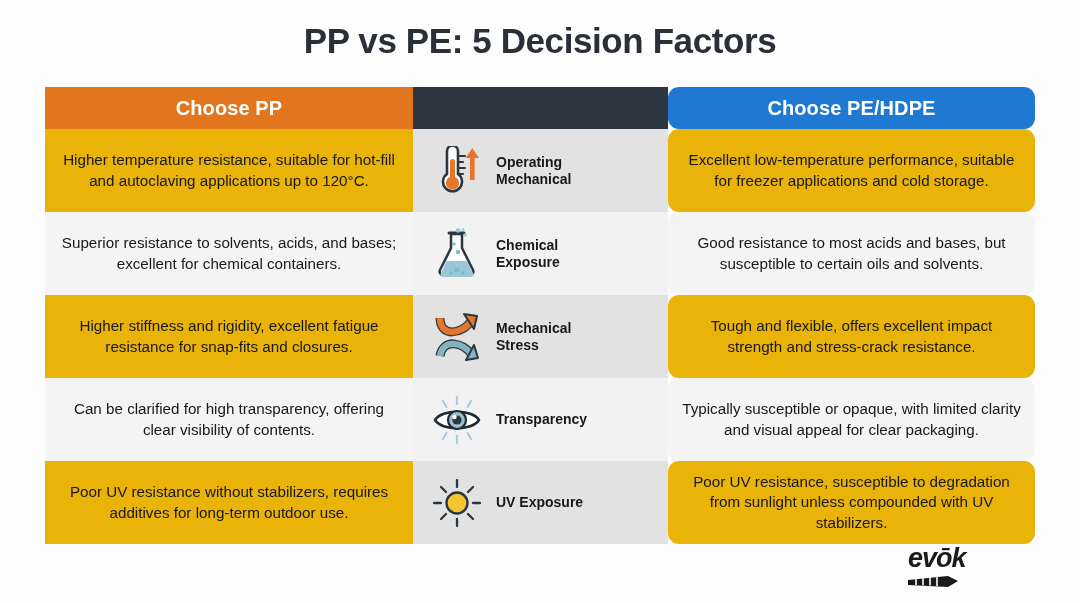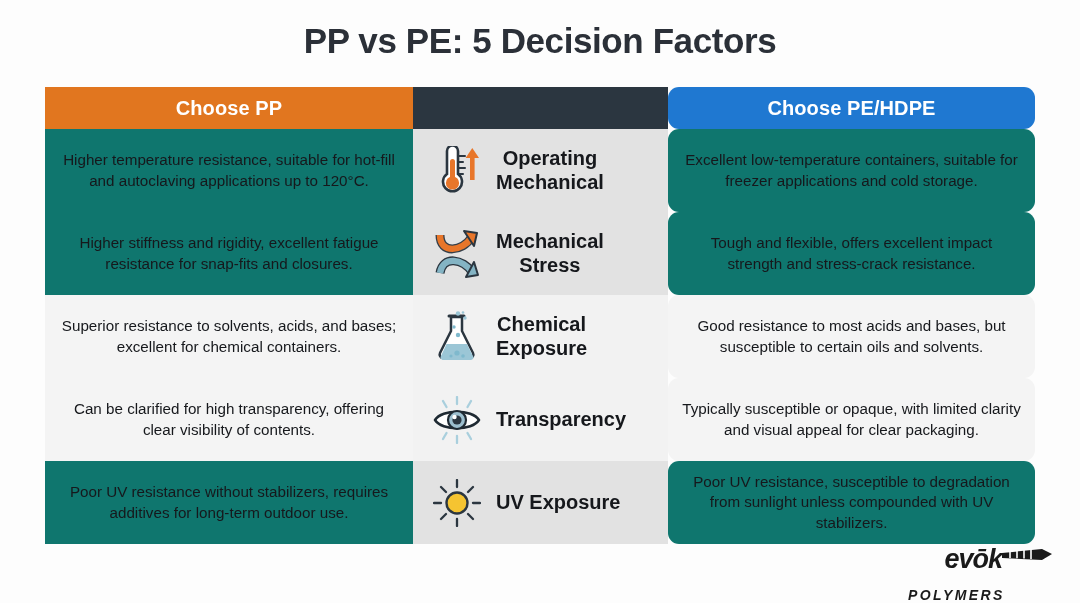--- a/index.html
+++ b/index.html
@@ -69,31 +69,31 @@
     text-align: center;
     font-size: 15.2px;
     line-height: 1.33;
     color: #16181c;
   }
   .cell.mid {
     justify-content: flex-start;
     padding-left: 18px;
     gap: 13px;
   }
-  .shade-a .cell { background: #0f766e; }
+  .shade-a .cell { background: #eab308; }
   .shade-b .cell { background: #f4f4f4; }
   .shade-a .cell.mid { background: #e2e2e2; }
   .shade-b .cell.mid { background: #f2f2f2; }
 
   .factor-label {
-    font-size: 20px;
+    font-size: 14px;
     font-weight: bold;
     color: #16181c;
     line-height: 1.16;
-    text-align: center;
+    text-align: left;
   }
   .icon-wrap {
     width: 52px;
     height: 58px;
     flex: 0 0 52px;
     display: flex;
     align-items: center;
     justify-content: center;
   }
   .icon-wrap svg { display: block; }
@@ -116,21 +116,21 @@
   }
   .logo-sub {
     font-size: 14px;
     font-weight: bold;
     font-style: italic;
     color: #1a1a1a;
     letter-spacing: 2.4px;
     text-align: left;
     margin-top: 14px;
   }
-  .logo-row { display: flex; align-items: center; justify-content: flex-end; }
+  .logo-row { display: flex; align-items: flex-start; justify-content: flex-end; flex-direction: column; }
 </style>
 </head>
 <body>
 
 <div class="slide">
 
   <div class="title">PP vs PE: 5 Decision Factors</div>
 
   <div class="table">
 
@@ -158,44 +158,21 @@
               <rect x="36" y="10" width="4.6" height="24"></rect>
               <path d="M38.3 2 L45 12 L31.6 12 Z"></path>
             </g>
           </svg>
         </span>
         <span class="factor-label">
           <span>Operating</span><br>
           <span>Mechanical</span>
         </span>
       </div>
-      <div class="col-right cell">Excellent low-temperature containers, suitable for freezer applications and cold storage.</div>
-    </div>
-
-    <div class="row brow shade-a">
-      <div class="col-left cell">Higher stiffness and rigidity, excellent fatigue resistance for snap-fits and closures.</div>
-      <div class="col-mid cell mid">
-        <span class="icon-wrap">
-          <svg width="48" height="50" viewBox="0 0 48 50">
-            <g fill="none" stroke-width="7" stroke-linecap="butt">
-              <path d="M7 6 C7 26, 30 22, 38 9" stroke="#2b3640" stroke-opacity="0.95" stroke-width="9"></path>
-              <path d="M7 6 C7 26, 30 22, 38 9" stroke="#e8762a" stroke-width="6.4"></path>
-              <path d="M7 44 C10 26, 30 30, 39 43" stroke="#2b3640" stroke-width="9"></path>
-              <path d="M7 44 C10 26, 30 30, 39 43" stroke="#84b4c4" stroke-width="6.4"></path>
-            </g>
-            <path d="M31 2 L44 4 L41 17 Z" fill="#e8762a" stroke="#2b3640" stroke-width="2" stroke-linejoin="round"></path>
-            <path d="M33 48 L45 46 L41 33 Z" fill="#84b4c4" stroke="#2b3640" stroke-width="2" stroke-linejoin="round"></path>
-          </svg>
-        </span>
-        <span class="factor-label">
-          <span>Mechanical</span><br>
-          <span>Stress</span>
-        </span>
-      </div>
-      <div class="col-right cell">Tough and flexible, offers excellent impact strength and stress-crack resistance.</div>
+      <div class="col-right cell">Excellent low-temperature performance, suitable for freezer applications and cold storage.</div>
     </div>
 
     <div class="row brow shade-b">
       <div class="col-left cell">Superior resistance to solvents, acids, and bases; excellent for chemical containers.</div>
       <div class="col-mid cell mid">
         <span class="icon-wrap">
           <svg width="42" height="52" viewBox="0 0 42 52">
             <path d="M15 6 h11 v14 l11 22 a3.5 3.5 0 0 1 -3 5 h-27 a3.5 3.5 0 0 1 -3 -5 l11 -22 z" fill="#ffffff" stroke="#2b3640" stroke-width="2.5" stroke-linejoin="round"></path>
             <path d="M10.5 33 h20.5 l6 12 a2.5 2.5 0 0 1 -2 4 h-28 a2.5 2.5 0 0 1 -2 -4 z" fill="#9bc6d6"></path>
             <line x1="13" y1="5" x2="28" y2="5" stroke="#2b3640" stroke-width="3" stroke-linecap="round"></line>
@@ -212,20 +189,43 @@
               <circle cx="27" cy="1.5" r="1.3"></circle>
             </g>
           </svg>
         </span>
         <span class="factor-label">
           <span>Chemical</span><br>
           <span>Exposure</span>
         </span>
       </div>
       <div class="col-right cell">Good resistance to most acids and bases, but susceptible to certain oils and solvents.</div>
+    </div>
+
+    <div class="row brow shade-a">
+      <div class="col-left cell">Higher stiffness and rigidity, excellent fatigue resistance for snap-fits and closures.</div>
+      <div class="col-mid cell mid">
+        <span class="icon-wrap">
+          <svg width="48" height="50" viewBox="0 0 48 50">
+            <g fill="none" stroke-width="7" stroke-linecap="butt">
+              <path d="M7 6 C7 26, 30 22, 38 9" stroke="#2b3640" stroke-opacity="0.95" stroke-width="9"></path>
+              <path d="M7 6 C7 26, 30 22, 38 9" stroke="#e8762a" stroke-width="6.4"></path>
+              <path d="M7 44 C10 26, 30 30, 39 43" stroke="#2b3640" stroke-width="9"></path>
+              <path d="M7 44 C10 26, 30 30, 39 43" stroke="#84b4c4" stroke-width="6.4"></path>
+            </g>
+            <path d="M31 2 L44 4 L41 17 Z" fill="#e8762a" stroke="#2b3640" stroke-width="2" stroke-linejoin="round"></path>
+            <path d="M33 48 L45 46 L41 33 Z" fill="#84b4c4" stroke="#2b3640" stroke-width="2" stroke-linejoin="round"></path>
+          </svg>
+        </span>
+        <span class="factor-label">
+          <span>Mechanical</span><br>
+          <span>Stress</span>
+        </span>
+      </div>
+      <div class="col-right cell">Tough and flexible, offers excellent impact strength and stress-crack resistance.</div>
     </div>
 
     <div class="row brow shade-b">
       <div class="col-left cell">Can be clarified for high transparency, offering clear visibility of contents.</div>
       <div class="col-mid cell mid">
         <span class="icon-wrap">
           <svg width="50" height="48" viewBox="0 0 50 48">
             <g stroke="#a9cfdd" stroke-width="2.3" stroke-linecap="round">
               <line x1="25" y1="1" x2="25" y2="8"></line>
               <line x1="11" y1="5" x2="14.5" y2="11"></line>

